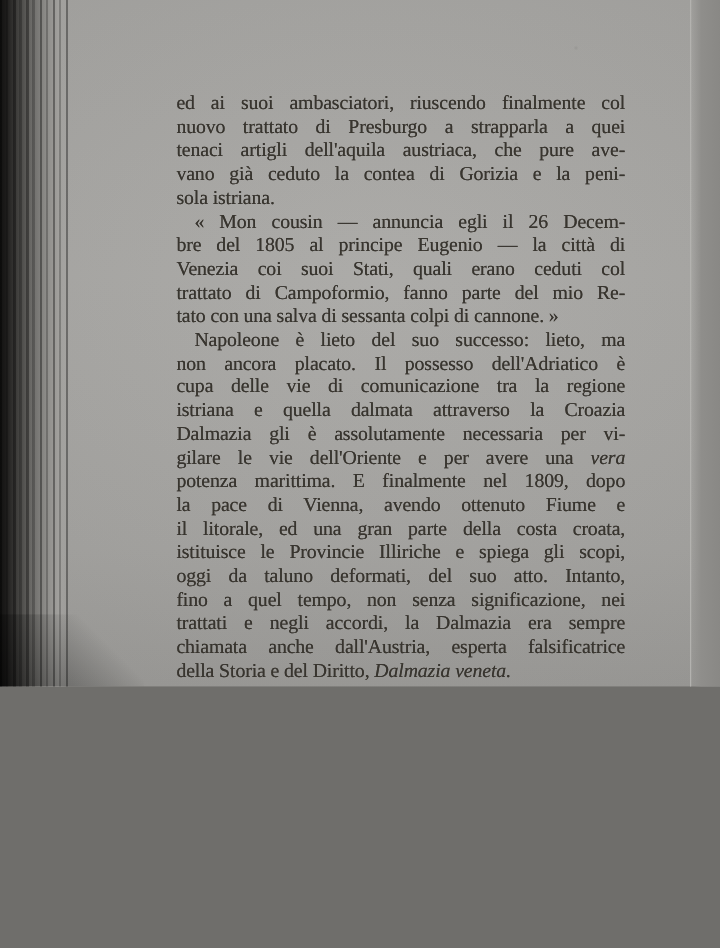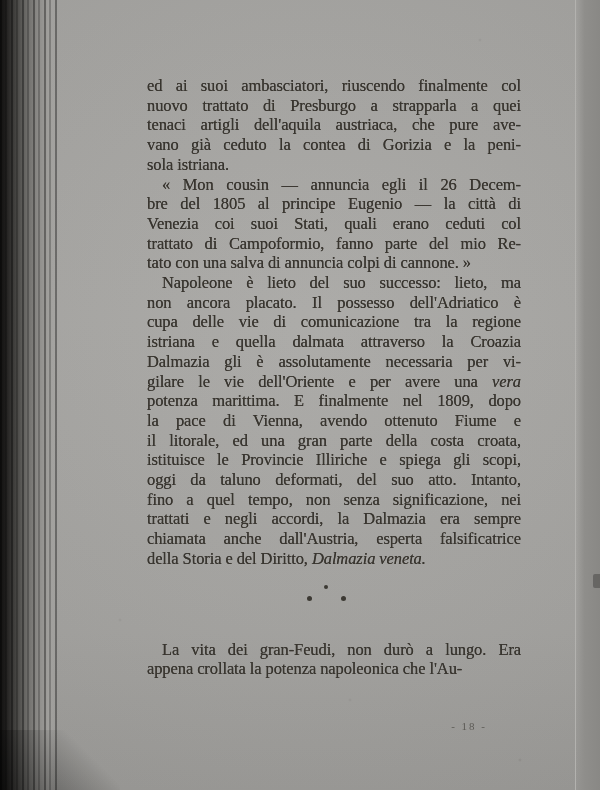--- a/index.html
+++ b/index.html
@@ -1,20 +1,20 @@
 <!DOCTYPE html>
 <html><head>
 <meta charset="utf-8">
 <style>
   html,body{margin:0;padding:0;}
   body{width:600px;height:790px;overflow:hidden;background:#6f6e6b;
        font-family:"Liberation Serif","DejaVu Serif",serif;}
 
   
-  .photo{position:relative;width:600px;height:790px;overflow:hidden;
+  .photo{position:relative;width:600px;height:572px;overflow:hidden;
          background:
            radial-gradient(ellipse 140% 110% at 52% 42%, rgba(255,255,255,0.05), rgba(0,0,0,0.10)),
            linear-gradient(180deg,#a6a5a2 0%,#a8a7a4 40%,#a5a4a1 80%,#9e9d9a 100%);}
 
   
   .speckle{position:absolute;inset:0;pointer-events:none;opacity:.5;
     background-image:
       radial-gradient(circle 1.5px at 120px 620px, #8e8d8a 0, transparent 2px),
       radial-gradient(circle 1.5px at 430px 120px, #908f8c 0, transparent 2px),
       radial-gradient(circle 2px at 520px 760px, #7f7e7b 0, transparent 2px),
@@ -75,21 +75,21 @@
         <div class="line"><span>nuovo trattato di Presburgo a strapparla a quei</span></div>
         <div class="line"><span>tenaci artigli dell'aquila austriaca, che pure ave-</span></div>
         <div class="line"><span>vano già ceduto la contea di Gorizia e la peni-</span></div>
         <div class="line last"><span>sola istriana.</span></div>
       </div>
       <div class="paragraph">
         <div class="line indent"><span>« Mon cousin — annuncia egli il 26 Decem-</span></div>
         <div class="line"><span>bre del 1805 al principe Eugenio — la città di</span></div>
         <div class="line"><span>Venezia coi suoi Stati, quali erano ceduti col</span></div>
         <div class="line"><span>trattato di Campoformio, fanno parte del mio Re-</span></div>
-        <div class="line last"><span>tato con una salva di annuncia colpi di cannone. »</span></div>
+        <div class="line last"><span>tato con una salva di sessanta colpi di cannone. »</span></div>
       </div>
       <div class="paragraph">
         <div class="line indent"><span>Napoleone è lieto del suo successo: lieto, ma</span></div>
         <div class="line"><span>non ancora placato. Il possesso dell'Adriatico è</span></div>
         <div class="line"><span>cupa delle vie di comunicazione tra la regione</span></div>
         <div class="line"><span>istriana e quella dalmata attraverso la Croazia</span></div>
         <div class="line"><span>Dalmazia gli è assolutamente necessaria per vi-</span></div>
         <div class="line"><span>gilare le vie dell'Oriente e per avere una </span><span class="it">vera</span></div>
         <div class="line"><span>potenza marittima. E finalmente nel 1809, dopo</span></div>
         <div class="line"><span>la pace di Vienna, avendo ottenuto Fiume e</span></div>

